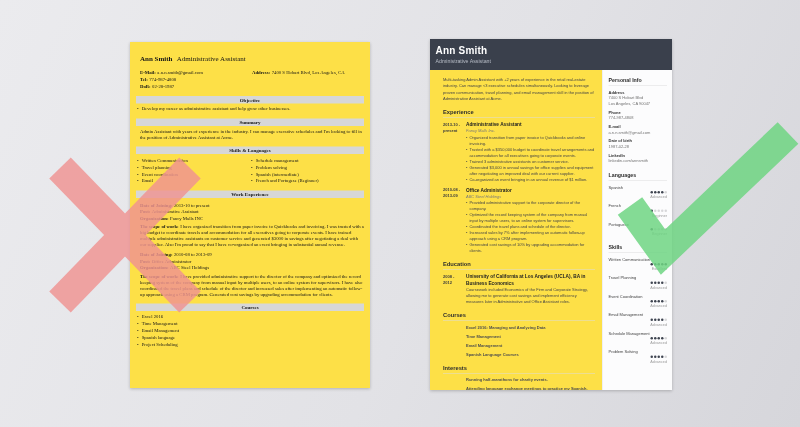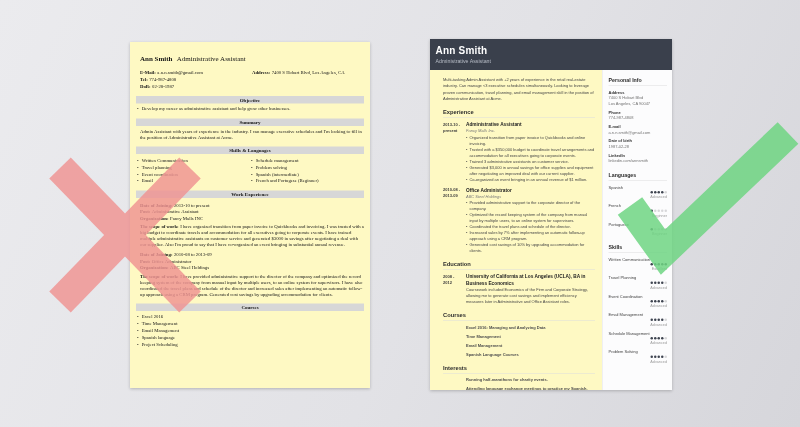--- a/index.html
+++ b/index.html
@@ -1,21 +1,21 @@
 <!DOCTYPE html>
 <html><head>
 <meta charset="utf-8">
 <style>
   html,body{margin:0;padding:0;}
   body{
     width:800px;height:427px;position:relative;overflow:hidden;
     background:linear-gradient(115deg,#ebebee 0%,#e2e2e6 55%,#d6d6db 100%);
     font-family:"Liberation Sans",sans-serif;
   }
-  .page{position:absolute;background:#fef9c3;box-shadow:0 1px 3px rgba(0,0,0,.22);overflow:hidden;}
+  .page{position:absolute;background:#fde047;box-shadow:0 1px 3px rgba(0,0,0,.22);overflow:hidden;}
   .page-left{left:130px;top:42px;width:240px;height:346px;}
   .page-right{left:430px;top:39px;width:242px;height:351px;}
   .inner{transform:scale(.5);transform-origin:0 0;}
   .inner-left{width:480px;height:692px;box-sizing:border-box;padding:26px 12px 0 12px;
     font-family:"Liberation Serif",serif;color:#151515;}
   .inner-right{width:484px;height:702px;box-sizing:border-box;color:#333;}
 
   
   .b{font-weight:bold;}
   .lr-name{font-size:14px;margin-left:8px;}

